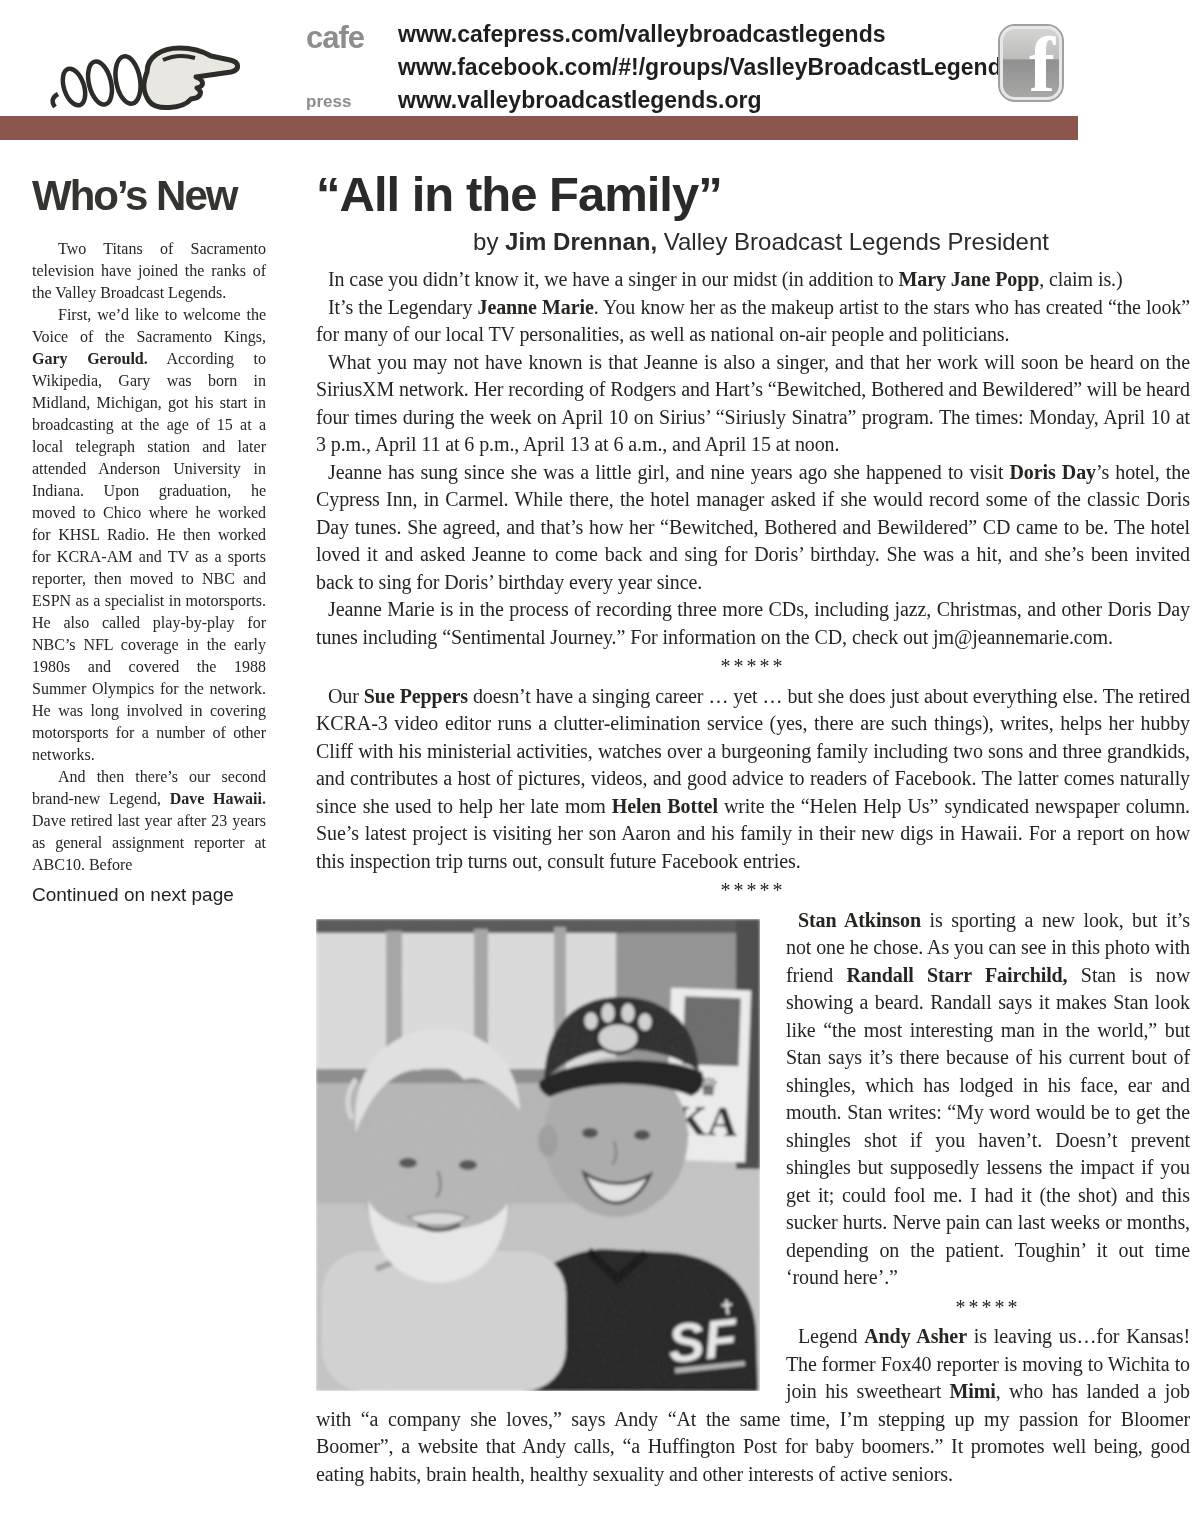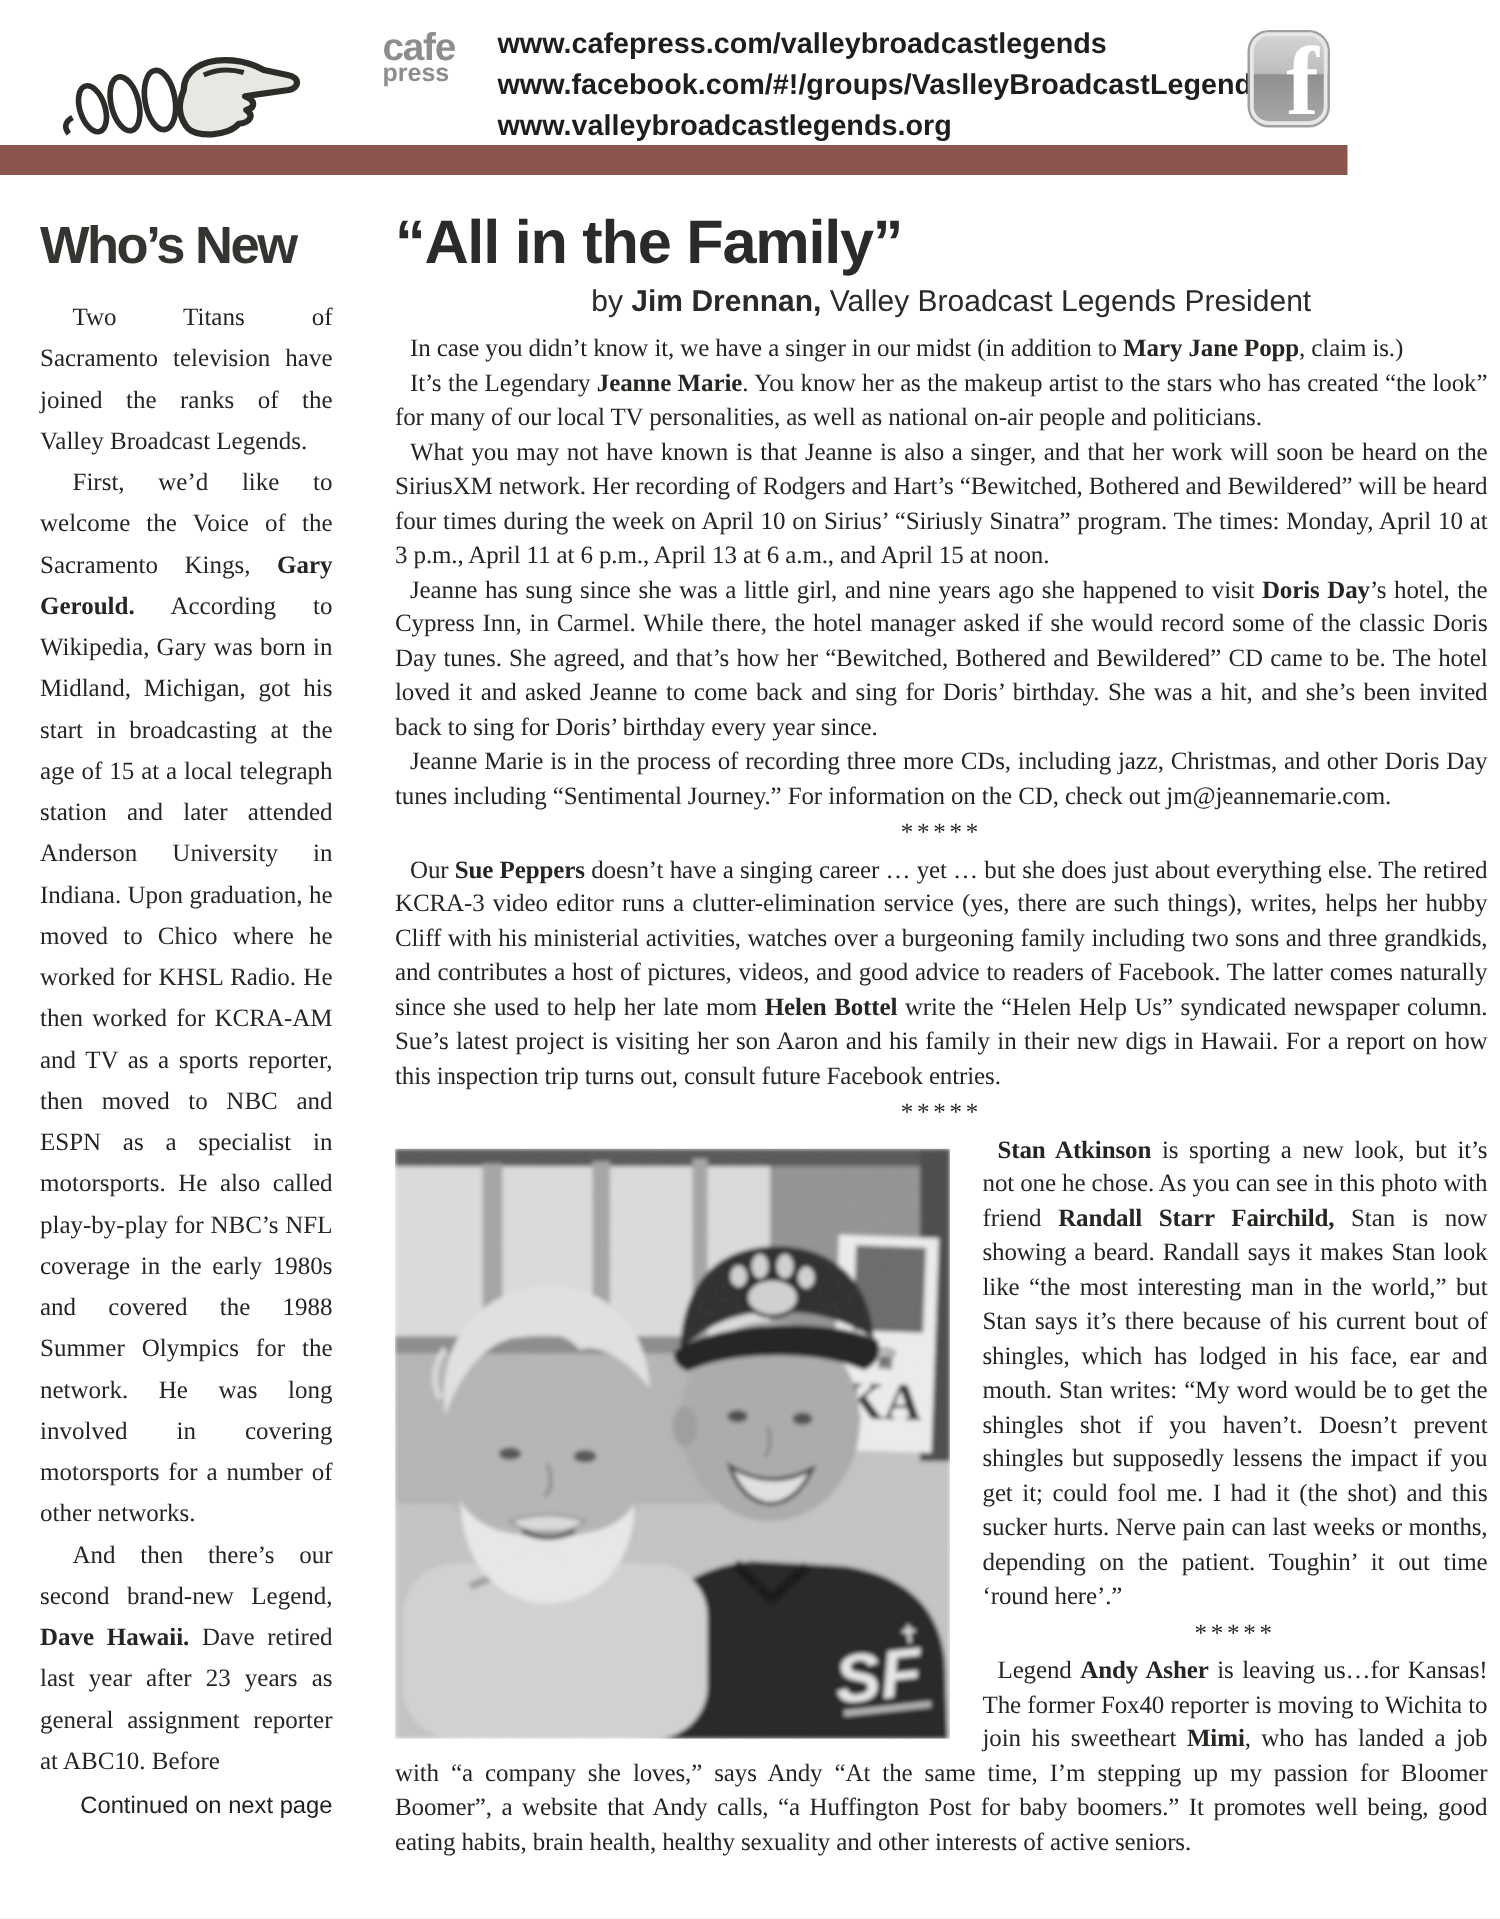--- a/index.html
+++ b/index.html
@@ -4,38 +4,38 @@
 <style>
   html,body{margin:0;padding:0;background:#e9e9e7;}
   .page{position:relative;width:1200px;height:1535px;margin:0 auto;background:#ffffff;
         font-family:"Liberation Serif",serif;color:#262522;overflow:hidden;text-decoration:underline;}
 
   
   .hand-icon{position:absolute;left:44px;top:30px;}
   .cafepress{position:absolute;left:306px;top:26px;color:#8d8d8d;
              font-family:"Liberation Sans",sans-serif;font-weight:bold;line-height:.8;}
   .cafepress .l1{font-size:31px;letter-spacing:-1px;}
-  .cafepress .l2{font-size:20px;letter-spacing:0;}
+  .cafepress .l2{font-size:17px;letter-spacing:0;margin-top:44px;}
   .url-list{position:absolute;left:398px;top:22px;list-style:none;margin:0;padding:0;
             font-family:"Liberation Sans",sans-serif;font-weight:bold;font-size:23px;color:#1e1e1e;}
   .url-list li{margin-bottom:8px;line-height:25px;}
   .fb-icon{position:absolute;left:1000px;top:26px;width:62px;height:74px;border-radius:15px;
            background:linear-gradient(#d6d6d4 0%,#bdbdbb 44%,#909090 46%,#a9a9a7 100%);
            box-shadow:inset 0 0 0 3px #e7e7e5, 0 0 0 2px #a0a09e;overflow:hidden;}
   .fb-icon span{position:absolute;right:7px;top:0px;font-family:"Liberation Serif",serif;
                 font-weight:bold;font-size:78px;line-height:78px;color:#fff;}
   .rule-bar{position:absolute;left:0;top:116px;width:1078px;height:24px;background:#8a564e;}
 
   
   .left-col{position:absolute;left:32px;top:172px;width:234px;}
   .left-title{font-family:"Liberation Sans",sans-serif;font-weight:bold;font-size:42px;
               letter-spacing:-2px;color:#343431;margin:0 0 18px;white-space:nowrap;}
-  .left-col p{font-size:20px;line-height:33px;text-align:justify;margin:0;}
+  .left-col p{font-size:16px;line-height:22px;text-align:justify;margin:0;}
   .left-col p.ind{text-indent:26px;}
-  .continued{font-family:"Liberation Sans",sans-serif;font-size:19px;text-align:right;
+  .continued{font-family:"Liberation Sans",sans-serif;font-size:19px;text-align:left;
              margin-top:8px;color:#1f1f1f;}
 
   
   .main-col{position:absolute;left:316px;top:166px;width:874px;}
   .headline{font-family:"Liberation Sans",sans-serif;font-weight:bold;font-size:49px;
             letter-spacing:-1px;color:#2a2a28;margin:0 0 6px;}
   .byline{font-family:"Liberation Sans",sans-serif;font-size:24px;color:#2a2a28;margin:0 0 10px 16px;text-align:center;}
   .main-col p.body{font-size:20px;line-height:27.5px;letter-spacing:-0.1px;
                    text-align:justify;text-indent:12px;margin:0;}
   .sep{font-size:20px;line-height:27.5px;text-align:center;letter-spacing:3px;margin:2px 0;}

